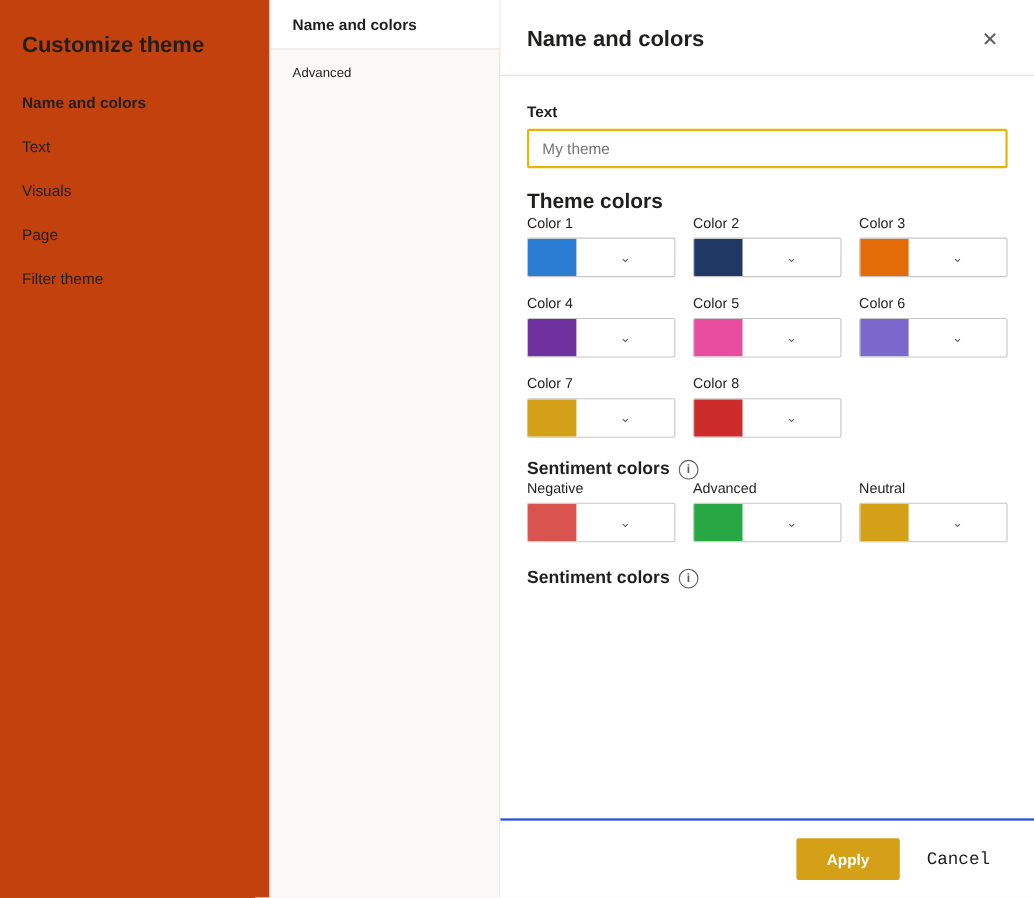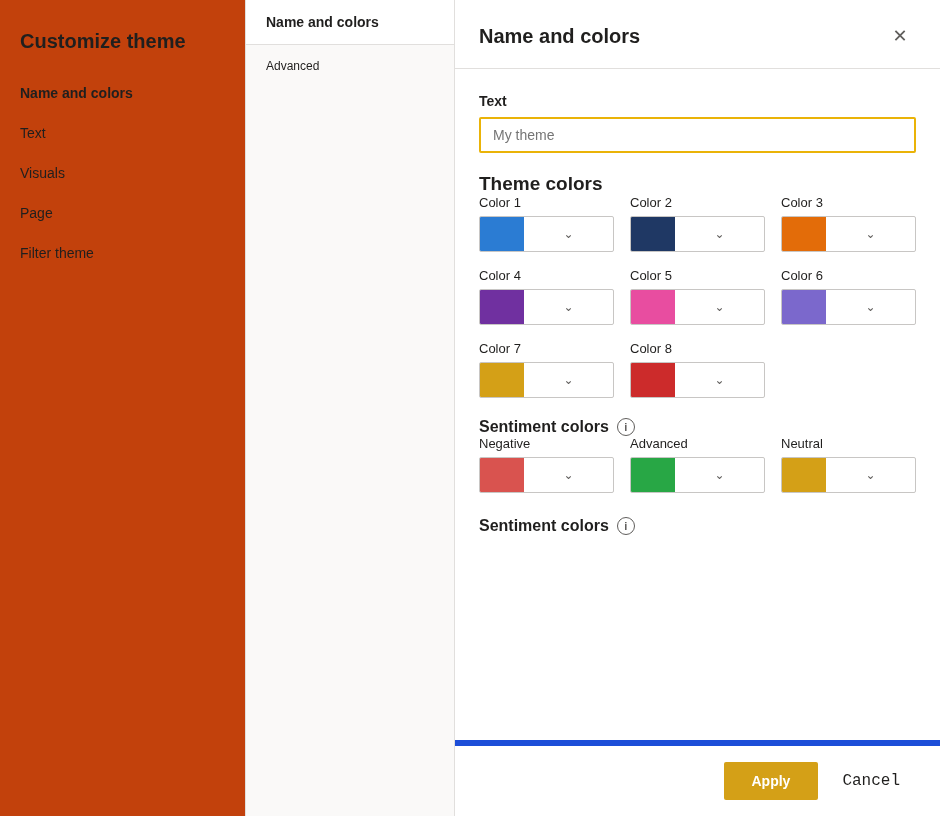--- a/index.html
+++ b/index.html
@@ -202,21 +202,21 @@
       font-size: 16px;
       font-weight: 600;
       color: #201f1e;
       display: flex;
       align-items: center;
       gap: 8px;
     }
 
     
     .main-footer {
-      border-top: 6px solid #1d4ed8;
+      border-top: 2px solid #1d4ed8;
       padding: 16px 24px;
       display: flex;
       justify-content: flex-end;
       gap: 8px;
       background: #fff;
     }
     .btn-apply {
       background: #d4a017;
       color: #fff;
       border: none;

